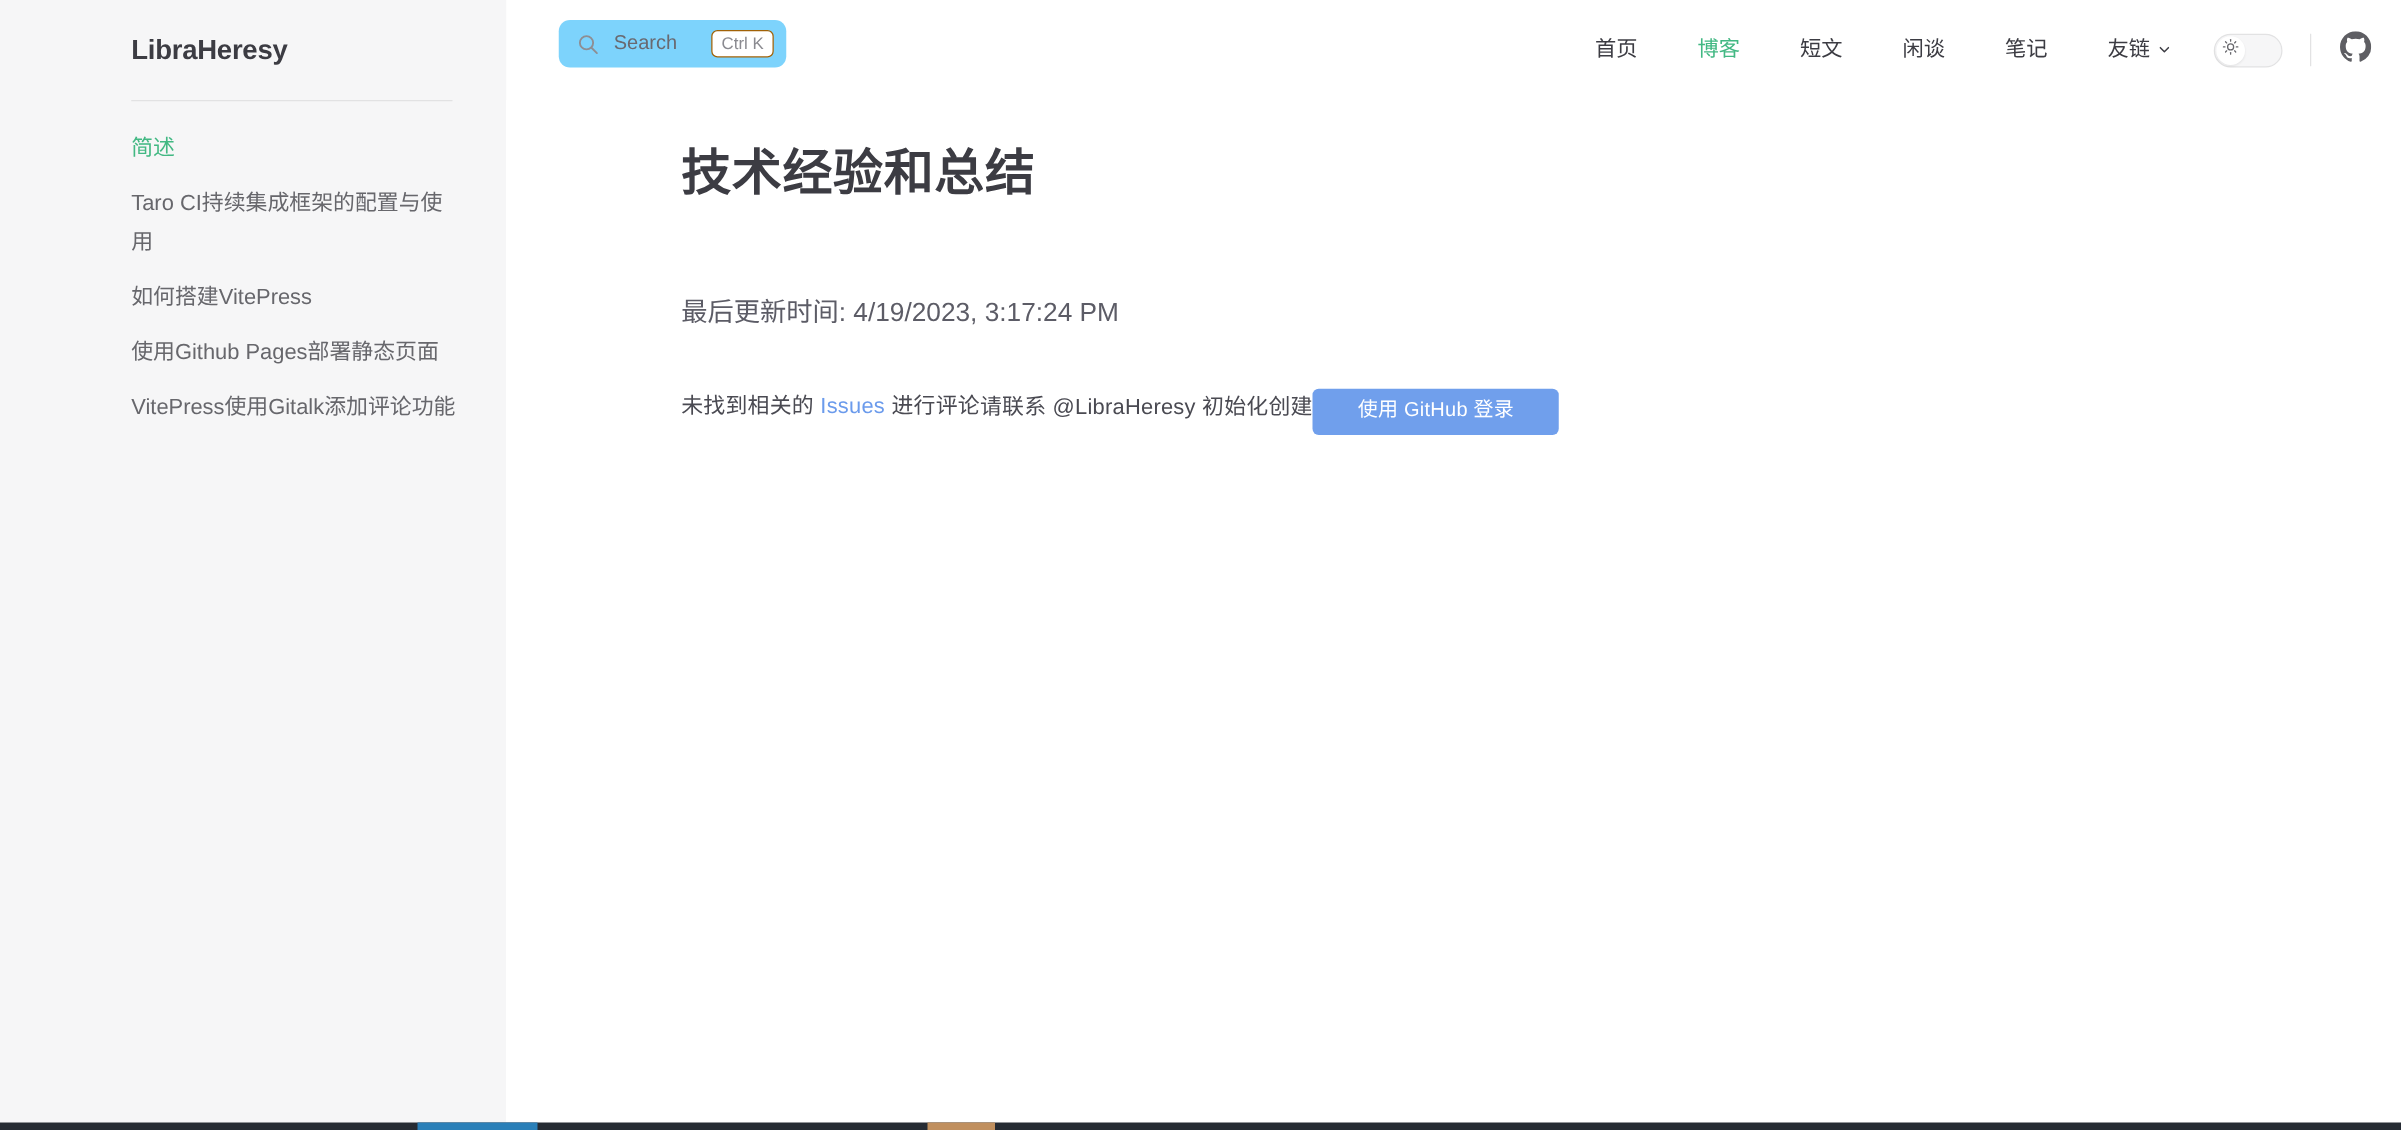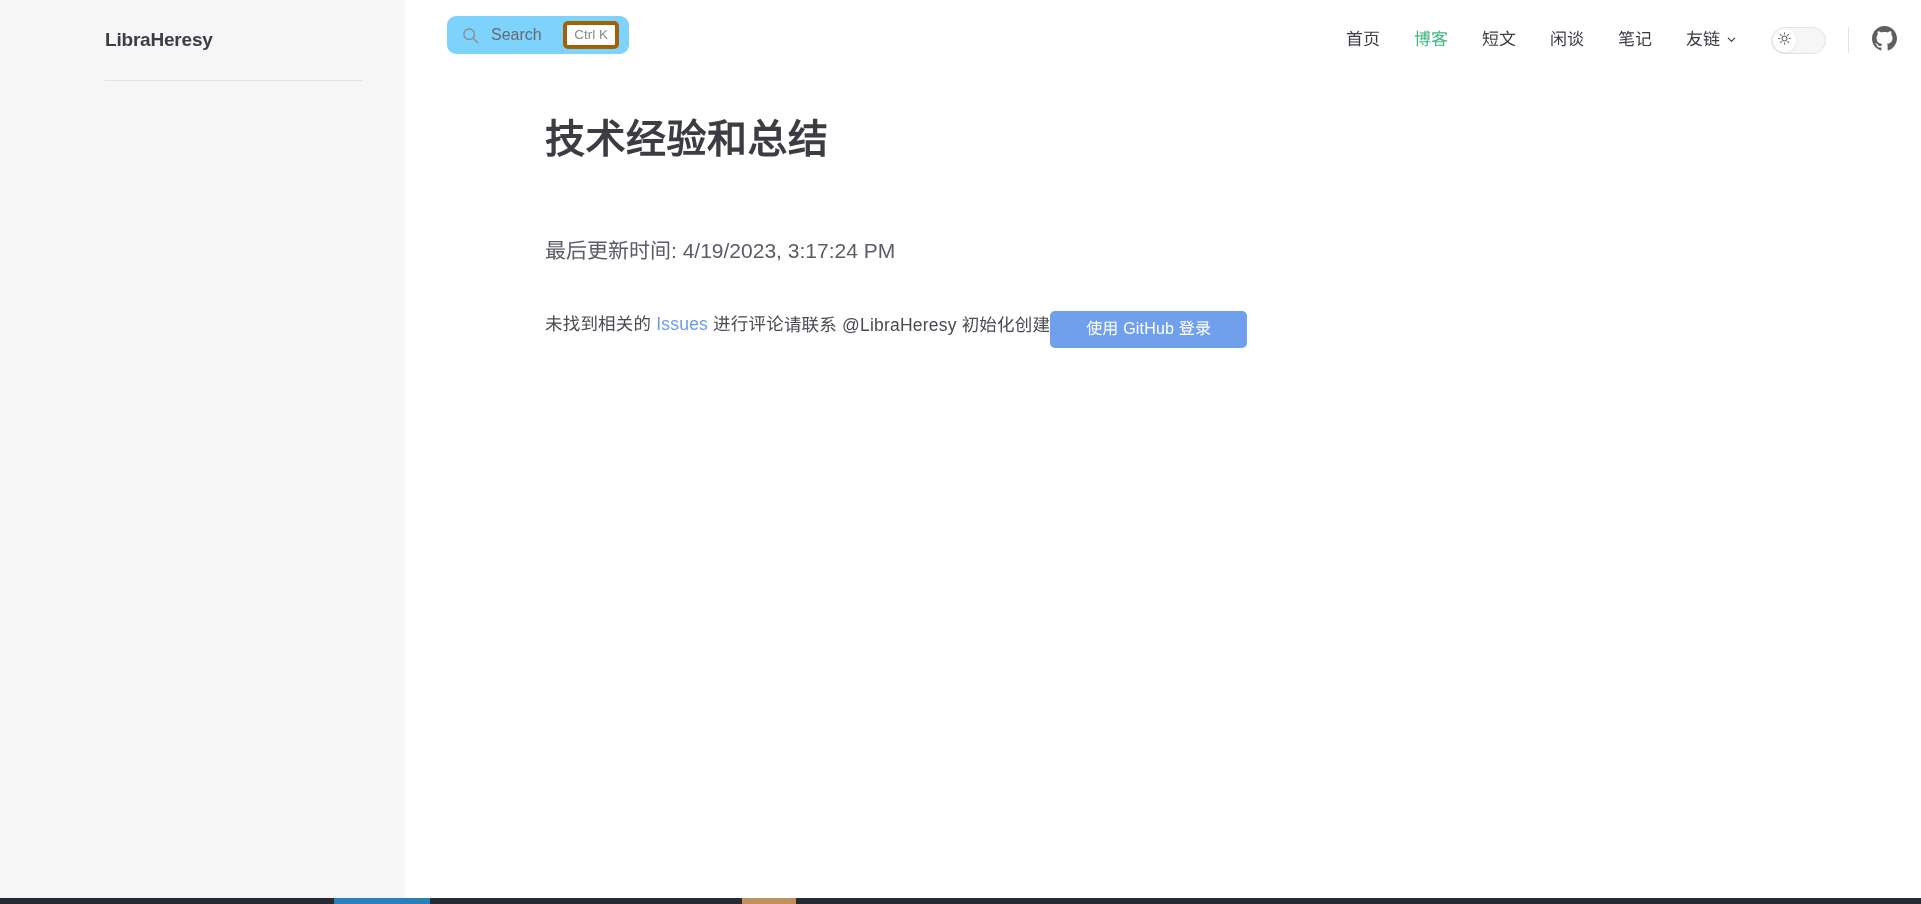--- a/index.html
+++ b/index.html
@@ -35,21 +35,21 @@
     height: 898px;
     background: #f6f6f7;
     padding: 0 0 0 0;
   }
 
   .sidebar-inner {
     padding: 26px 48px 0 105px;
   }
 
   .site-title {
-    font-size: 19px;
+    font-size: 22px;
     font-weight: 700;
     letter-spacing: -0.2px;
     color: #3c3c43;
     line-height: 28px;
     white-space: nowrap;
   }
 
   .sidebar-divider {
     height: 1px;
     background: #e2e2e3;
@@ -119,42 +119,42 @@
     margin-left: 12px;
     line-height: 20px;
     white-space: nowrap;
   }
 
   .search-kbd {
     margin-left: auto;
     font-size: 13.5px;
     color: #8a8a90;
     background: #ffffff;
-    border: 4px solid #a16207;
+    border: 1px solid #a16207;
     border-radius: 5px;
     padding: 3px 7px 4px;
     line-height: 13px;
     white-space: nowrap;
     font-family: "Liberation Sans", sans-serif;
   }
 
   .nav {
     position: absolute;
     right: 24px;
     top: 0;
     height: 80px;
     display: flex;
     align-items: center;
   }
 
   .nav-list {
     display: flex;
     align-items: flex-end;
     list-style: none;
-    gap: 2px;
+    gap: 16px;
   }
 
   .nav-item {
     padding: 0 16px;
     font-size: 17px;
     color: #3c3c43;
     text-decoration: none;
     cursor: pointer;
     line-height: 24px;
     display: flex;
@@ -312,20 +312,27 @@
 <body>
 
 <div class="viewport">
 
   <aside class="sidebar">
     <div class="sidebar-inner">
       <div class="site-title">LibraHeresy</div>
 
       <div class="sidebar-divider"></div>
 
+      <nav class="sidebar-nav">
+        <a class="sidebar-link active" href="#">简述</a>
+        <a class="sidebar-link" href="#">Taro CI持续集成框架的配置与使用</a>
+        <a class="sidebar-link" href="#">如何搭建VitePress</a>
+        <a class="sidebar-link" href="#">使用Github Pages部署静态页面</a>
+        <a class="sidebar-link" href="#">VitePress使用Gitalk添加评论功能</a>
+      </nav>
     </div>
   </aside>
 
   <header class="header">
 
     <div class="search-box">
       <span class="search-icon">
         <svg width="17" height="17" viewBox="0 0 17 17" fill="none" aria-hidden="true">
           <circle cx="7.2" cy="7.2" r="5.3" stroke="currentColor" stroke-width="1.5"></circle>
           <line x1="11.2" y1="11.2" x2="15.5" y2="15.5" stroke="currentColor" stroke-width="1.5" stroke-linecap="round"></line>

